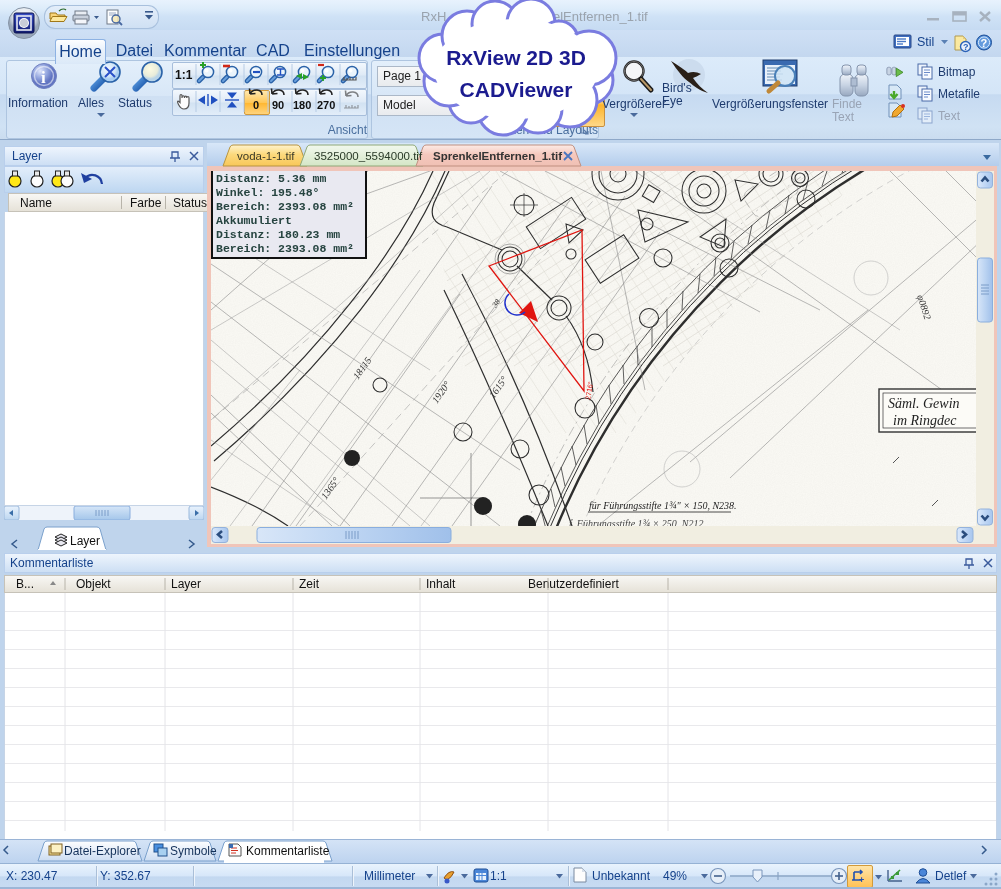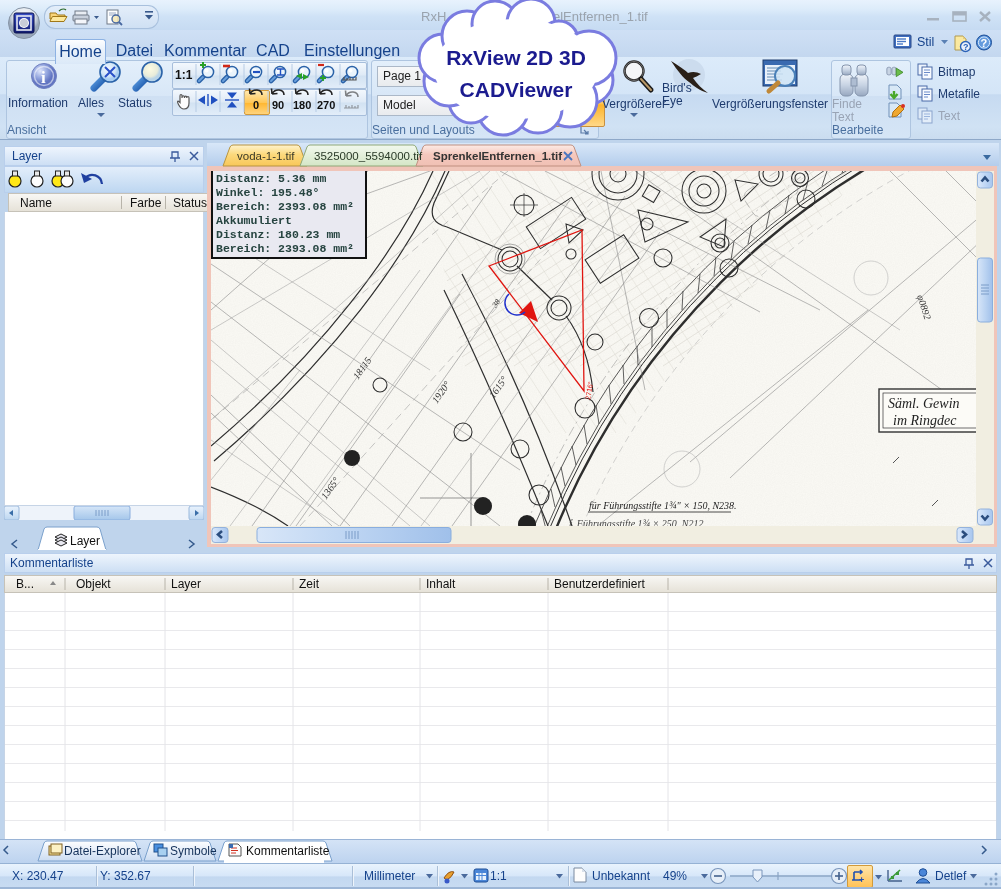--- a/index.html
+++ b/index.html
@@ -13,21 +13,21 @@
   #tabrow{left:0;top:30px;width:1001px;height:27px;background:linear-gradient(#cfe0f5,#c3d7ef);}
   .rtab{position:absolute;top:39px;height:24px;line-height:24px;text-align:center;
     font-size:16px;color:#15428b;z-index:3;}
   .rtab.active{background:linear-gradient(#fdfeff,#eaf2fb 40%,#dbe9f8);border:1px solid #8db2e3;border-bottom:none;
     border-radius:3px 3px 0 0;}
   #ribbon{left:0;top:57px;width:1001px;height:82px;
     background:linear-gradient(#dcebfa 0%,#d4e5f7 45%,#c6daf1 46%,#d0e2f4 85%,#cadcef 100%);
     border-bottom:1px solid #8ea8c8;}
   .group{position:absolute;top:60px;height:77px;border:1px solid #aec5e0;border-radius:3px;
     background:linear-gradient(#e3effb 0%,#d8e7f7 45%,#cfe0f3 46%,#d5e5f6 100%);z-index:1;}
-  .glabel{position:absolute;left:0;bottom:1px;width:100%;text-align:left;font-size:12px;
+  .glabel{position:absolute;left:0;bottom:1px;width:100%;text-align:right;font-size:12px;
     color:#4a6f9e;height:14px;line-height:14px;}
   .biglabel{position:absolute;font-size:12px;color:#1e3b6e;text-align:left;line-height:13px;z-index:2;}
   .gray{color:#99a4b5;}
   .grid{position:absolute;z-index:2;border:1px solid #a7bedb;border-radius:2px;
     background:linear-gradient(#f3f8fd,#dfeaf6 48%,#d2e2f2 52%,#e2edf9);}
   .combo{position:absolute;height:19px;background:linear-gradient(#f7f8f9,#e9ebee);border:1px solid #abb8c8;
     font-size:12px;color:#222;line-height:19px;padding-left:5px;z-index:2;}
   .cdrop{position:absolute;right:1px;top:1px;bottom:1px;width:15px;
     background:linear-gradient(#f4f8fc,#d8e4f2);border-left:1px solid #b4c2d4;}
   #statusbar{left:0;top:863px;width:1001px;height:26px;
@@ -123,23 +123,20 @@
     <text x="87.5" y="13.5" font-size="11" font-weight="bold" fill="#ffffff" font-family="Liberation Sans">?</text>
   </svg>
 
   <div id="ribbon" class="abs"></div>
 
   <div class="group" style="left:6px;width:360px;">
       <div class="glabel">Ansicht</div>
     </div>
   <div class="group" style="left:371px;width:226px;">
       <div class="glabel">Seiten und Layouts</div>
-    </div>
-  <div class="group" style="left:831px;width:78px;">
-      <div class="glabel">Bearbeite</div>
     </div>
 
   <svg class="abs" style="left:28px;top:60px;z-index:2" width="140" height="38">
     <defs>
       <radialGradient id="infog" cx="35%" cy="30%">
           <stop offset="0%" stop-color="#dfe6fb"></stop>
           <stop offset="55%" stop-color="#96a8e0"></stop>
           <stop offset="100%" stop-color="#6275c2"></stop>
         </radialGradient>
       <linearGradient id="mgh" x1="0" y1="0" x2="1" y2="1">
@@ -784,21 +781,21 @@
   <svg class="abs" style="left:962px;top:556px;z-index:2" width="34" height="14">
     <path d="M4 3 h6 v6 h-6 z M7 9 v4 M2 9 h10" stroke="#3a5a9c" stroke-width="1.3" fill="none"></path>
     <path d="M22 3 l8 8 M30 3 l-8 8" stroke="#3a5a9c" stroke-width="1.5"></path>
   </svg>
   <div class="abs" style="left:4px;top:575px;width:993px;height:18px;background:linear-gradient(#f8f7f4,#e6e2d8);border:1px solid #c6c2b8;box-sizing:border-box;font-size:12px;color:#111;">
     <span class="abs" style="left:11px;top:1px;">B...</span>
     <span class="abs" style="left:71px;top:1px;">Objekt</span>
     <span class="abs" style="left:166px;top:1px;">Layer</span>
     <span class="abs" style="left:294px;top:1px;">Zeit</span>
     <span class="abs" style="left:421px;top:1px;">Inhalt</span>
-    <span class="abs" style="left:549px;top:1px;">Benutzerdefiniert</span>
+    <span class="abs" style="left:523px;top:1px;">Benutzerdefiniert</span>
   </div>
   <svg class="abs" style="left:4px;top:575px;z-index:2" width="993" height="18">
     <g stroke="#b8b4aa">
         <line x1="61" y1="3" x2="61" y2="15"></line>
         <line x1="161" y1="3" x2="161" y2="15"></line>
         <line x1="289" y1="3" x2="289" y2="15"></line>
         <line x1="416" y1="3" x2="416" y2="15"></line>
         <line x1="544" y1="3" x2="544" y2="15"></line>
         <line x1="664" y1="3" x2="664" y2="15"></line>
       </g>
@@ -851,21 +848,21 @@
         </g>
         <path d="M1 1 l4 0 l0 4 l-4 0 z" fill="#3a6ab0"></path>
       </g>
     <text x="64" y="16" font-size="12" fill="#15325a" font-family="Liberation Sans">Datei-Explorer</text>
     <text x="170" y="16" font-size="12" fill="#15325a" font-family="Liberation Sans">Symbole</text>
     <text x="246" y="16" font-size="12" fill="#111" font-family="Liberation Sans">Kommentarliste</text>
     <path d="M982 7 l4 4 l-4 4" stroke="#355a8c" stroke-width="1.5" fill="none"></path>
   </svg>
 
   <div id="statusbar" class="abs"></div>
-  <div class="st" style="left:12px;">X: 230.47</div>
+  <div class="st" style="left:6px;">X: 230.47</div>
   <div class="st" style="left:100px;">Y: 352.67</div>
   <div class="ssep" style="left:96px;"></div>
   <div class="ssep" style="left:193px;"></div>
   <div class="ssep" style="left:352px;"></div>
   <div class="st" style="left:364px;">Millimeter</div>
   <svg class="abs" style="left:425px;top:873px;z-index:5" width="12" height="8">
       <path d="M1 1 l7 0 l-3.5 4.5 z" fill="#4a6a9c"></path>
     </svg>
   <div class="ssep" style="left:437px;"></div>
   <svg class="abs" style="left:441px;top:866px;z-index:5" width="50" height="20">

